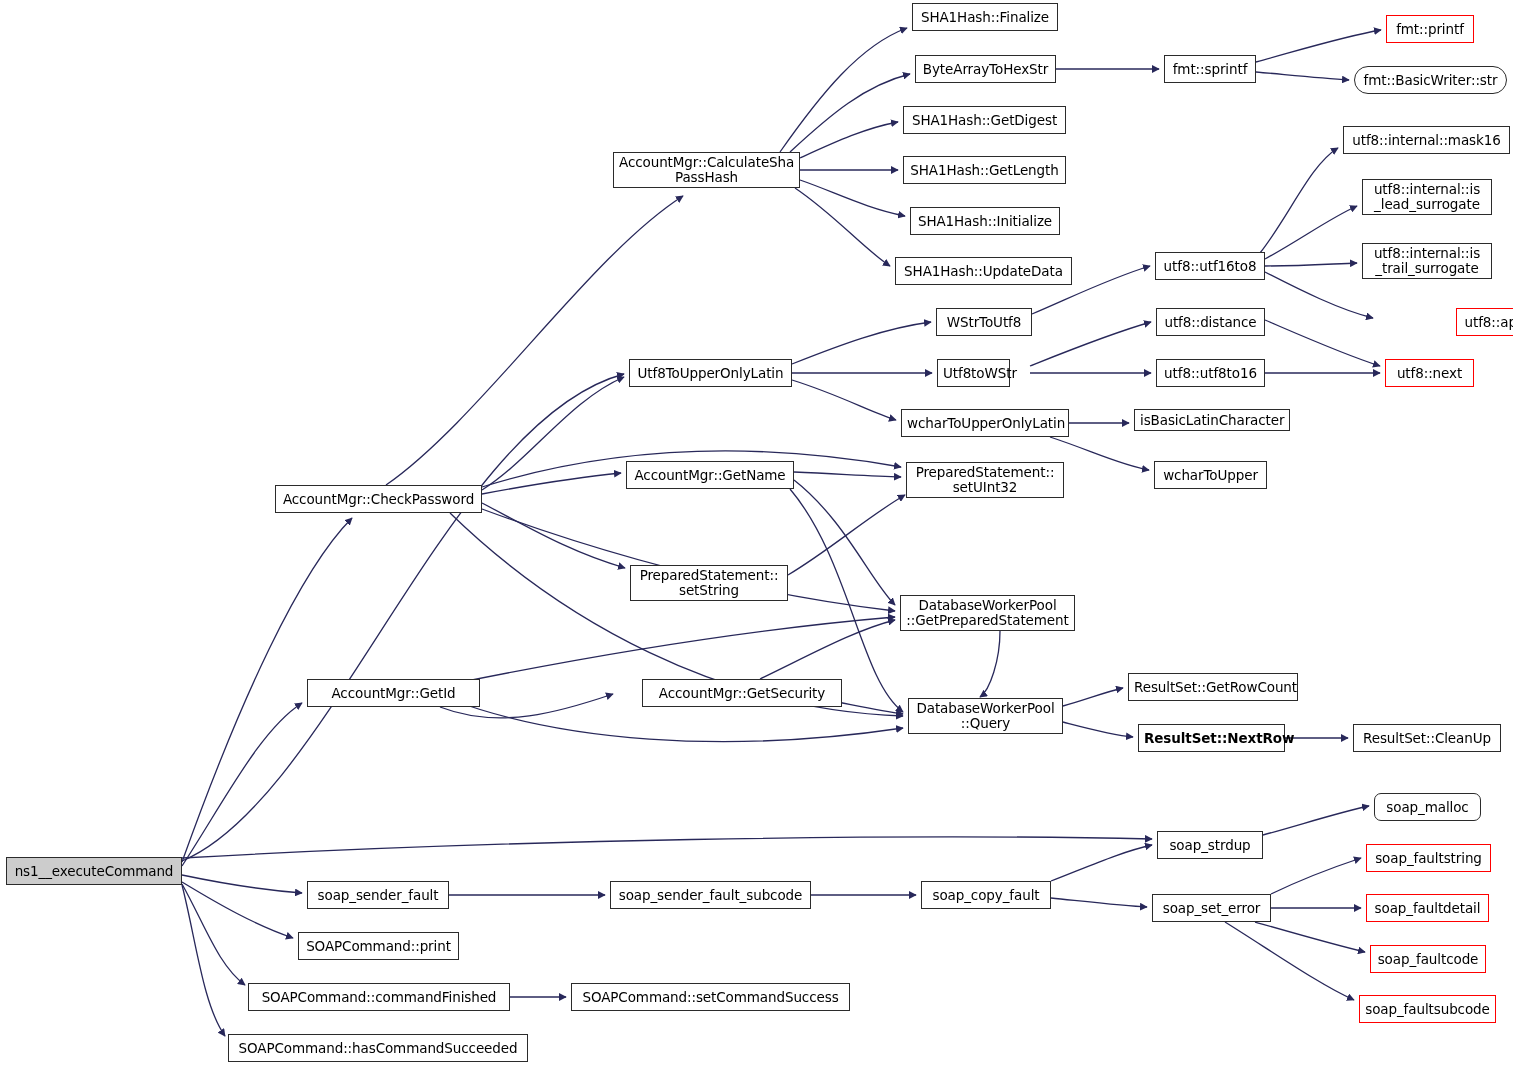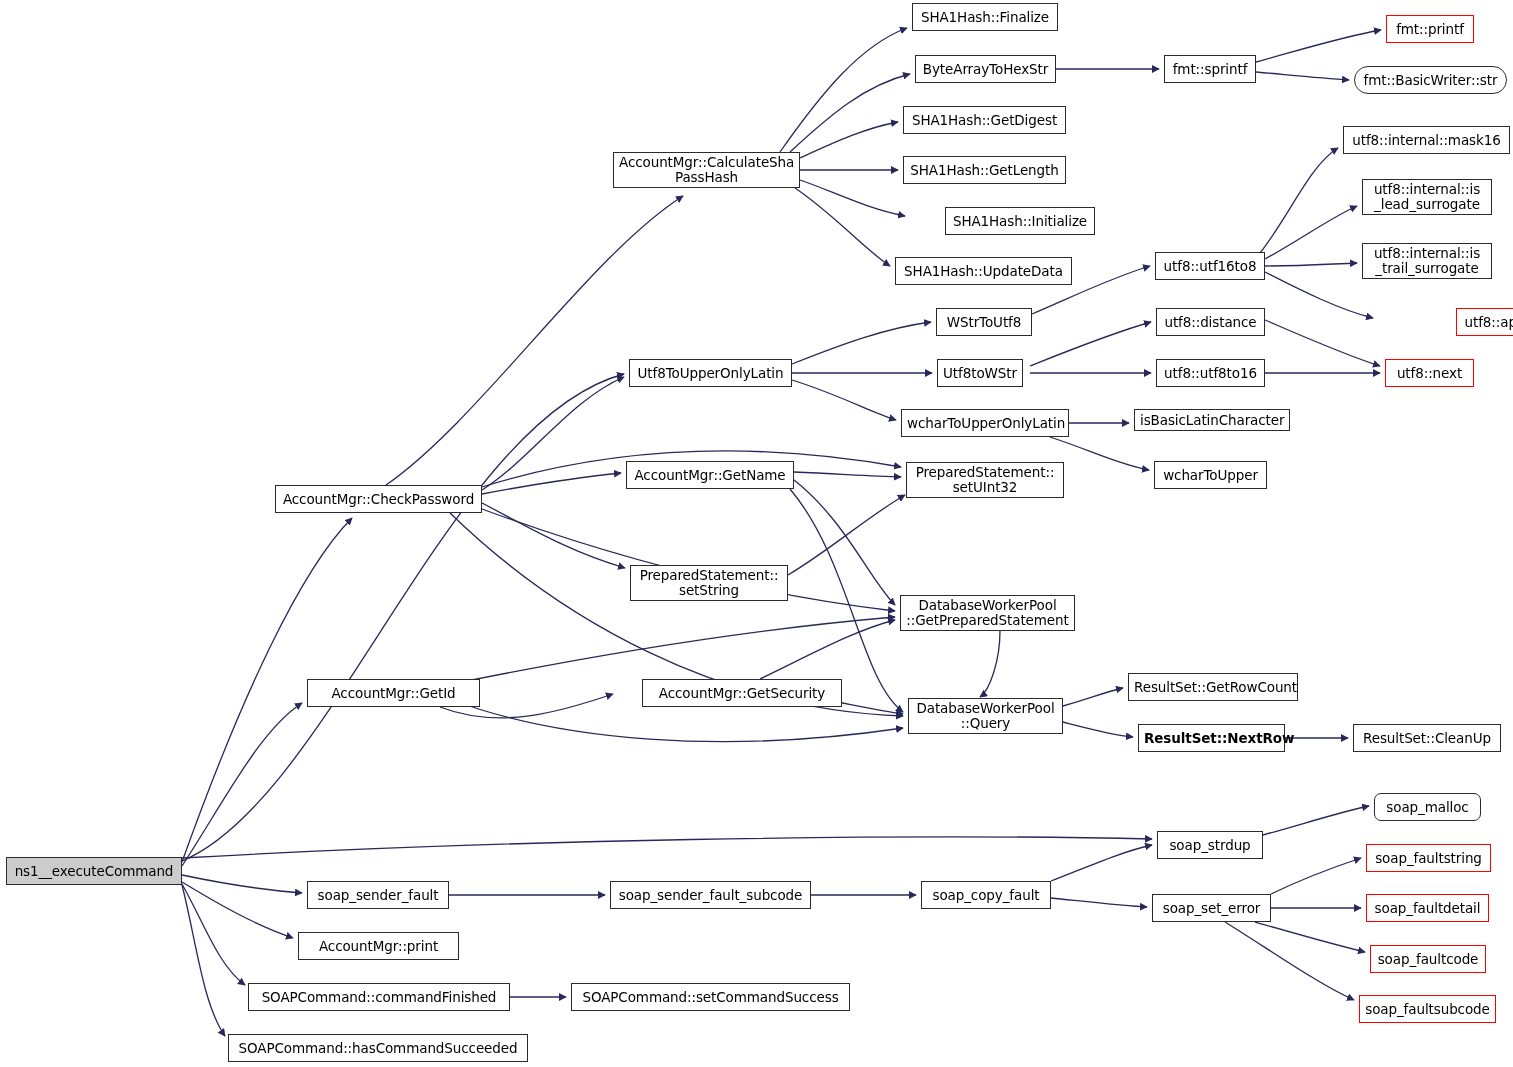--- a/index.html
+++ b/index.html
@@ -125,40 +125,40 @@
         <path d="M 1255,922 C 1290,932 1335,945 1365,952" fill="none" stroke="#28285a" stroke-width="1.3" marker-end="url(#arrow)"></path>
         <path d="M 1225,922 C 1270,950 1320,985 1354,1000" fill="none" stroke="#28285a" stroke-width="1.3" marker-end="url(#arrow)"></path>
         <path d="M 510,997 C 530,997 552,997 566,997" fill="none" stroke="#28285a" stroke-width="1.3" marker-end="url(#arrow)"></path>
       </g>
   </svg>
   <div id="node-layer">
       <div class="node root" style="left: 6px; top: 857px; width: 176px; height: 28px;"><span class="lbl">ns1__executeCommand</span></div>
       <div class="node" style="left: 275px; top: 485px; width: 207px; height: 28px;"><span class="lbl">AccountMgr::CheckPassword</span></div>
       <div class="node" style="left: 307px; top: 679px; width: 173px; height: 28px;"><span class="lbl">AccountMgr::GetId</span></div>
       <div class="node" style="left: 307px; top: 881px; width: 142px; height: 28px;"><span class="lbl">soap_sender_fault</span></div>
-      <div class="node" style="left: 298px; top: 932px; width: 161px; height: 28px;"><span class="lbl">AccountMgr::print</span></div>
+      <div class="node" style="left: 298px; top: 932px; width: 161px; height: 28px;"><span class="lbl">SOAPCommand::print</span></div>
       <div class="node" style="left: 248px; top: 983px; width: 262px; height: 28px;"><span class="lbl">SOAPCommand::commandFinished</span></div>
       <div class="node" style="left: 228px; top: 1034px; width: 300px; height: 28px;"><span class="lbl">SOAPCommand::hasCommandSucceeded</span></div>
       <div class="node" style="left: 613px; top: 152px; width: 187px; height: 36px;"><span class="lbl">AccountMgr::CalculateSha
 PassHash</span></div>
       <div class="node" style="left: 629px; top: 359px; width: 163px; height: 28px;"><span class="lbl">Utf8ToUpperOnlyLatin</span></div>
       <div class="node" style="left: 626px; top: 461px; width: 168px; height: 28px;"><span class="lbl">AccountMgr::GetName</span></div>
       <div class="node" style="left: 630px; top: 565px; width: 158px; height: 36px;"><span class="lbl">PreparedStatement::
 setString</span></div>
       <div class="node" style="left: 642px; top: 679px; width: 200px; height: 28px;"><span class="lbl">AccountMgr::GetSecurity</span></div>
       <div class="node" style="left: 610px; top: 881px; width: 201px; height: 28px;"><span class="lbl">soap_sender_fault_subcode</span></div>
       <div class="node" style="left: 571px; top: 983px; width: 279px; height: 28px;"><span class="lbl">SOAPCommand::setCommandSuccess</span></div>
       <div class="node" style="left: 912px; top: 3px; width: 146px; height: 28px;"><span class="lbl">SHA1Hash::Finalize</span></div>
       <div class="node" style="left: 915px; top: 55px; width: 141px; height: 28px;"><span class="lbl">ByteArrayToHexStr</span></div>
       <div class="node" style="left: 903px; top: 106px; width: 163px; height: 28px;"><span class="lbl">SHA1Hash::GetDigest</span></div>
       <div class="node" style="left: 903px; top: 156px; width: 163px; height: 28px;"><span class="lbl">SHA1Hash::GetLength</span></div>
-      <div class="node" style="left: 910px; top: 207px; width: 150px; height: 28px; margin-left: 35px;"><span class="lbl">SHA1Hash::Initialize</span></div>
+      <div class="node" style="left: 910px; top: 207px; width: 150px; height: 28px;"><span class="lbl">SHA1Hash::Initialize</span></div>
       <div class="node" style="left: 895px; top: 257px; width: 177px; height: 28px;"><span class="lbl">SHA1Hash::UpdateData</span></div>
       <div class="node" style="left: 936px; top: 308px; width: 96px; height: 28px;"><span class="lbl">WStrToUtf8</span></div>
-      <div class="node" style="left: 937px; top: 359px; width: 86px; height: 28px;"><span class="lbl">Utf8toWStr</span></div>
+      <div class="node" style="left: 937px; top: 359px; width: 73px; height: 28px;"><span class="lbl">Utf8toWStr</span></div>
       <div class="node" style="left: 901px; top: 409px; width: 168px; height: 28px;"><span class="lbl">wcharToUpperOnlyLatin</span></div>
       <div class="node" style="left: 906px; top: 462px; width: 158px; height: 36px;"><span class="lbl">PreparedStatement::
 setUInt32</span></div>
       <div class="node" style="left: 900px; top: 595px; width: 175px; height: 36px;"><span class="lbl">DatabaseWorkerPool
 ::GetPreparedStatement</span></div>
       <div class="node" style="left: 908px; top: 698px; width: 155px; height: 36px;"><span class="lbl">DatabaseWorkerPool
 ::Query</span></div>
       <div class="node" style="left: 921px; top: 881px; width: 130px; height: 28px;"><span class="lbl">soap_copy_fault</span></div>
       <div class="node" style="left: 1164px; top: 55px; width: 92px; height: 28px;"><span class="lbl">fmt::sprintf</span></div>
       <div class="node" style="left: 1155px; top: 252px; width: 110px; height: 28px;"><span class="lbl">utf8::utf16to8</span></div>

